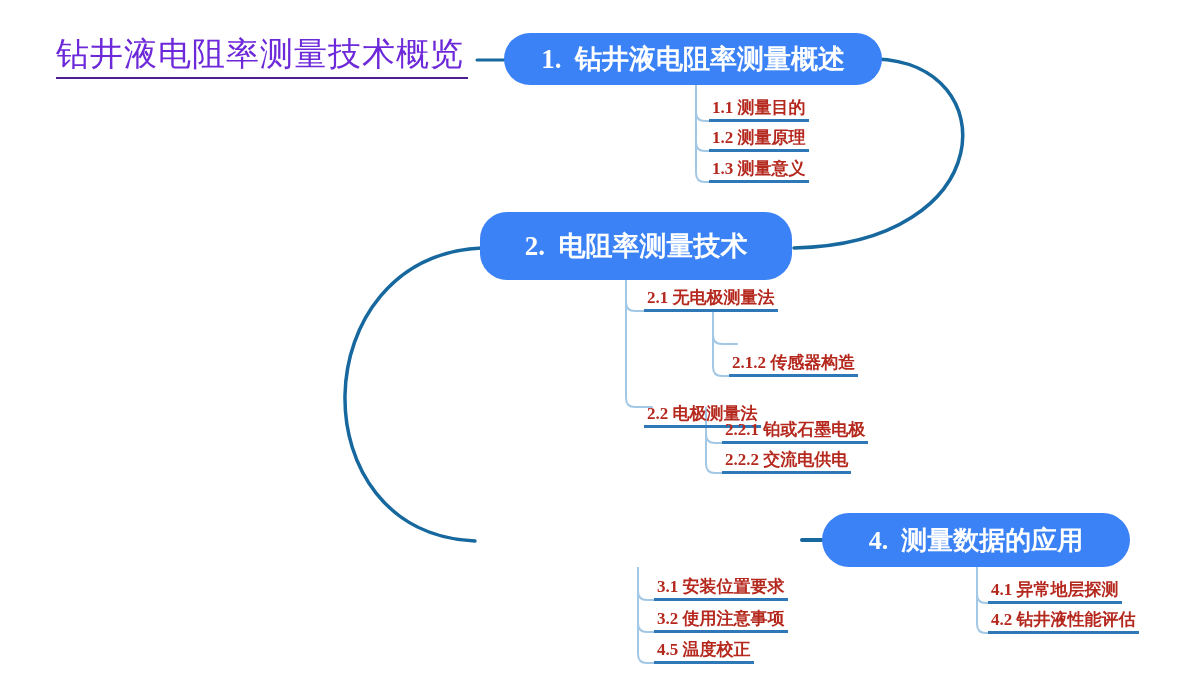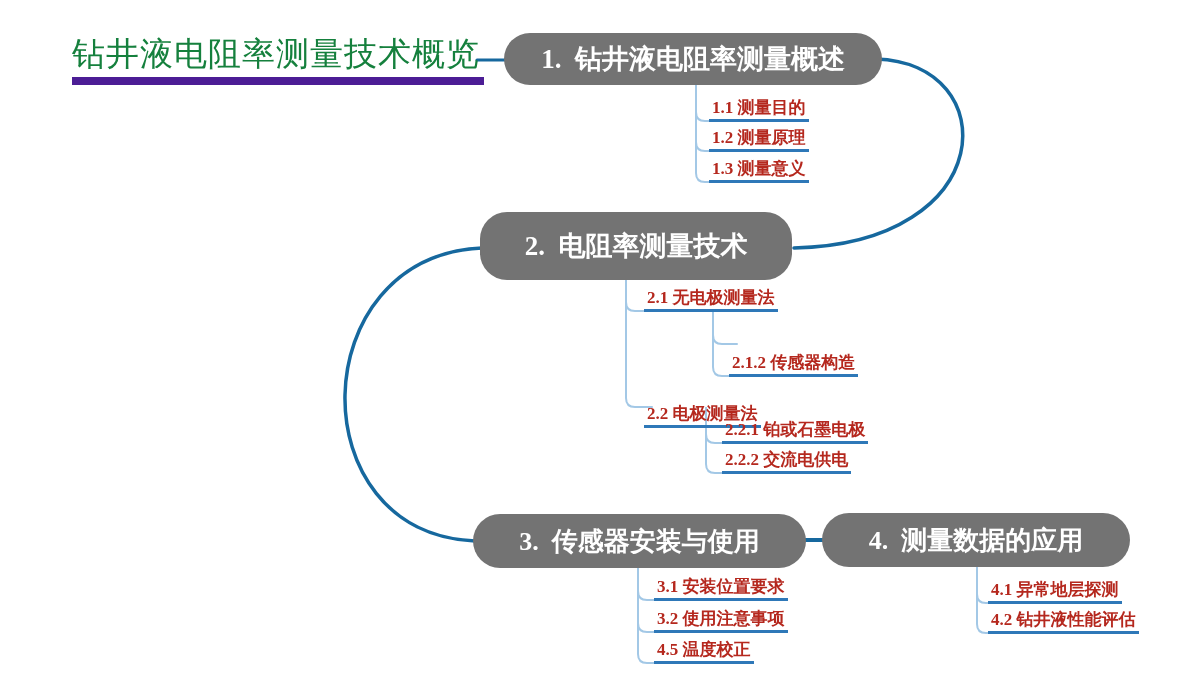--- a/index.html
+++ b/index.html
@@ -2,27 +2,27 @@
 <html><head>
 <meta charset="utf-8">
 <style>
   html,body{margin:0;padding:0;background:#ffffff;}
   #canvas{
     position:relative;width:1200px;height:698px;background:#ffffff;
     font-family:"Liberation Serif","DejaVu Serif",serif;overflow:hidden;
   }
   #edges{position:absolute;left:0;top:0;width:1200px;height:698px;}
   .root-title{
-    position:absolute;left:72px;top:36px;
-    font-size:33px;letter-spacing:1px;color:#15803d;
-    border-bottom:8px solid #4c1d95;padding:0 4px 5px 0;
+    position:absolute;left:56px;top:36px;
+    font-size:33px;letter-spacing:1px;color:#6d28d9;
+    border-bottom:2px solid #4c1d95;padding:0 4px 5px 0;
     white-space:pre;line-height:36px;cursor:default;
   }
   .pill{
-    position:absolute;background:#737373;border-radius:27px;
+    position:absolute;background:#3b82f6;border-radius:27px;
     display:flex;align-items:center;justify-content:center;
     color:#ffffff;font-weight:bold;font-size:27px;white-space:pre;
     cursor:default;
   }
   .child{
     position:absolute;font-size:17px;font-weight:bold;color:#B5281E;
     line-height:19px;white-space:pre;
     border-bottom:3px solid #2E78B8;padding:0 3px 2px 3px;
     cursor:default;
   }
@@ -68,21 +68,20 @@
         <path d="M 977 567 V 594 Q 977 603 986 603 H 995"></path>
         <path d="M 977 567 V 624 Q 977 633 986 633 H 995"></path>
       </g>
     </g>
   </svg>
 
   <div class="root-title">钻井液电阻率测量技术概览</div>
 
   <div class="pill" style="left:504px;top:33px;width:378px;height:52px;">1.  钻井液电阻率测量概述</div>
   <div class="pill" style="left:480px;top:212px;width:312px;height:68px;">2.  电阻率测量技术</div>
-  <div class="pill" style="left:473px;top:514px;width:333px;height:54px;font-size:26px;">3.  传感器安装与使用</div>
   <div class="pill" style="left:822px;top:513px;width:308px;height:54px;font-size:26px;">4.  测量数据的应用</div>
 
   <div class="child" style="left:709px;top:98px;">1.1 测量目的</div>
   <div class="child" style="left:709px;top:128px;">1.2 测量原理</div>
   <div class="child" style="left:709px;top:159px;">1.3 测量意义</div>
 
   <div class="child" style="left:644px;top:288px;">2.1 无电极测量法</div>
   <div class="child" style="left:729px;top:353px;">2.1.2 传感器构造</div>
   <div class="child" style="left:644px;top:404px;">2.2 电极测量法</div>
   <div class="child" style="left:722px;top:420px;">2.2.1 铂或石墨电极</div>

